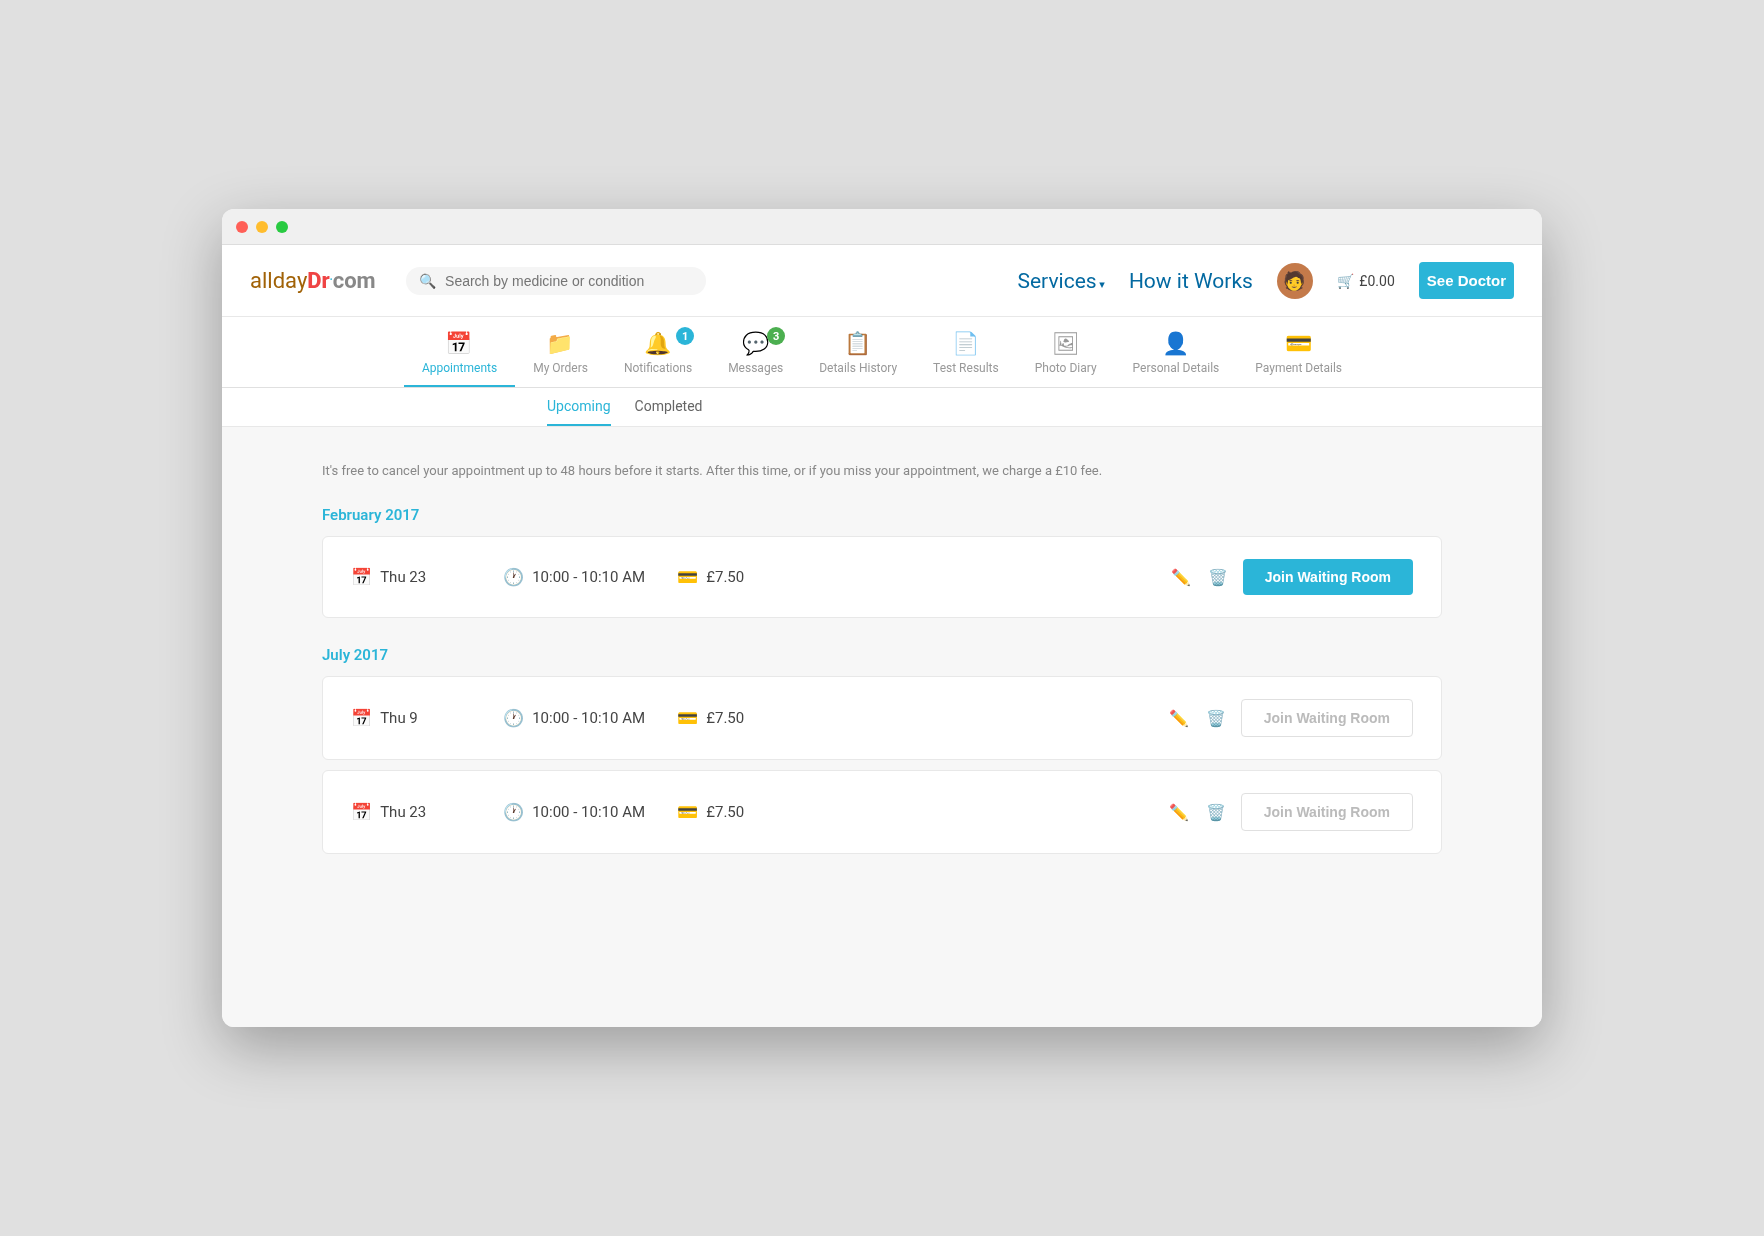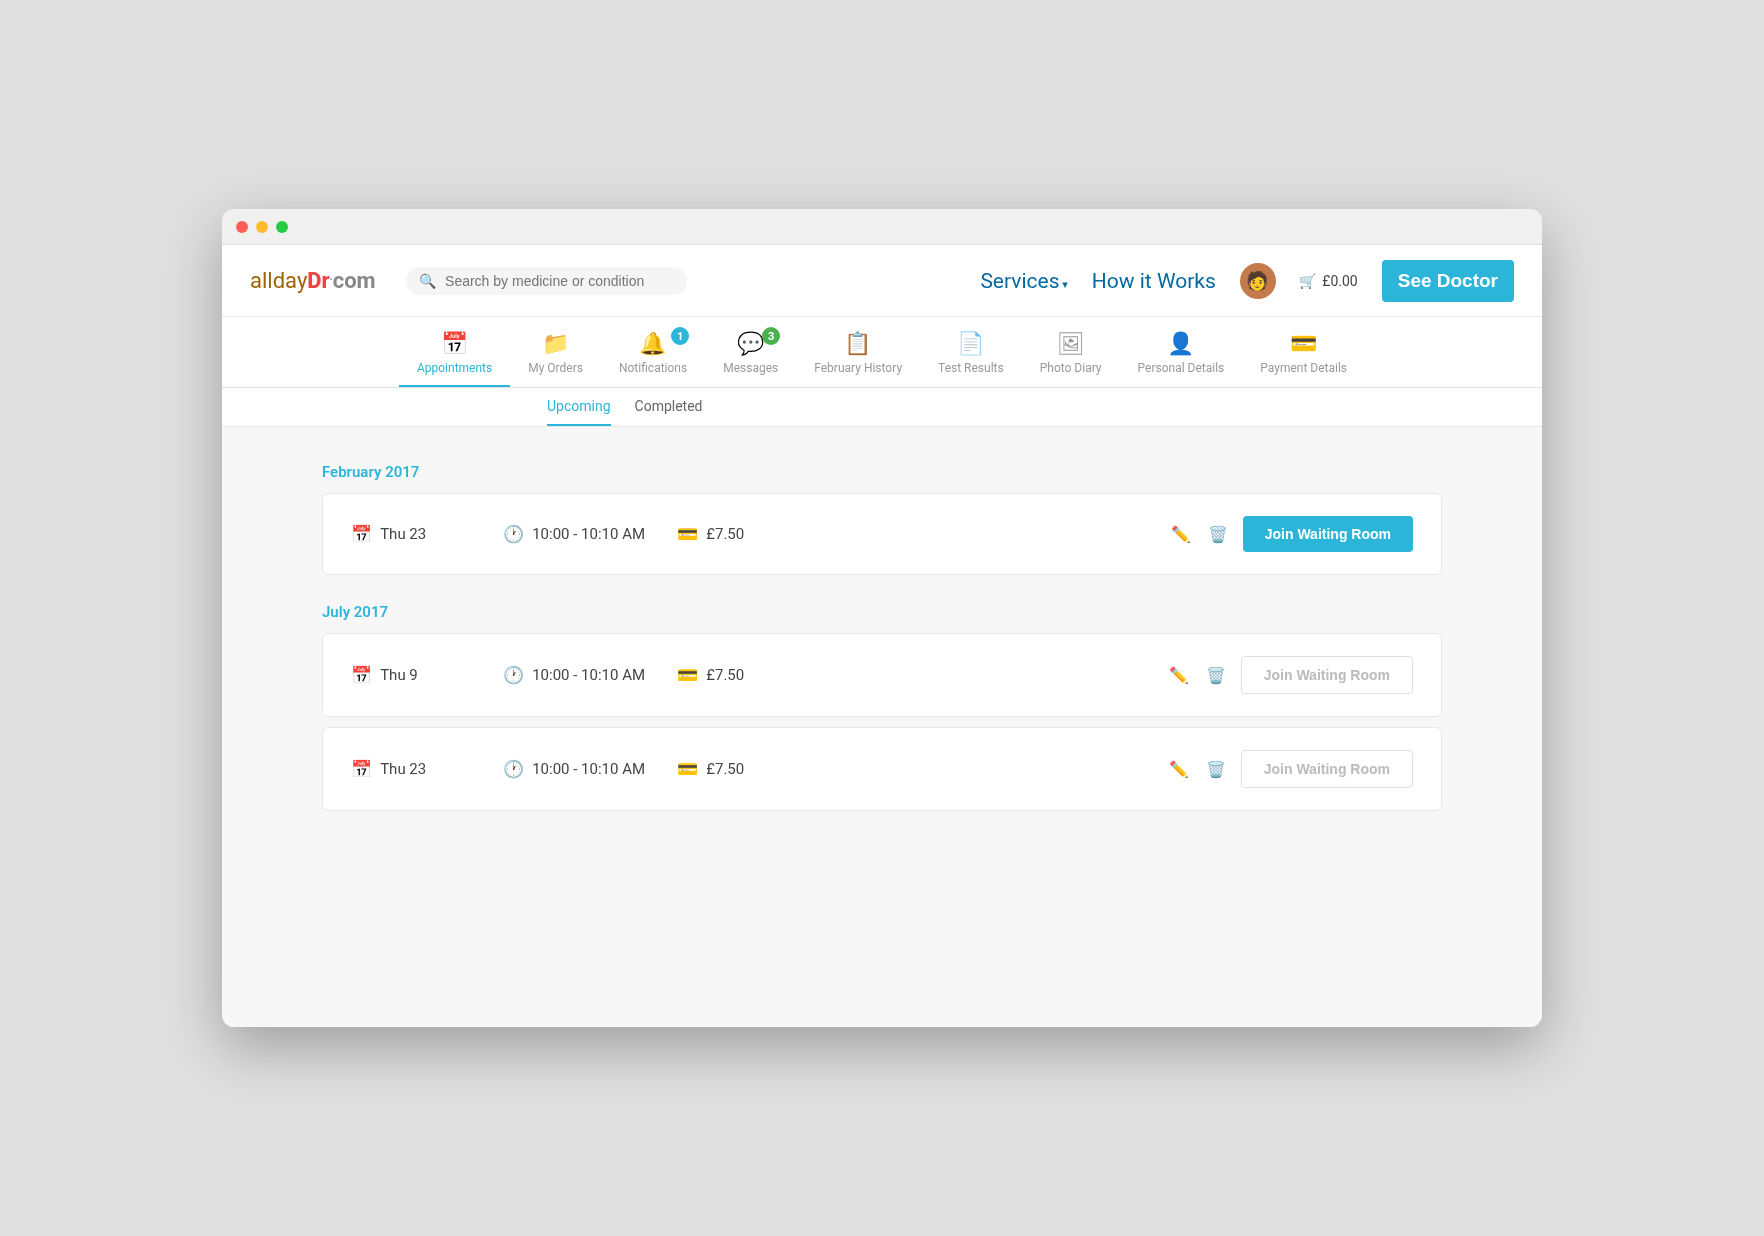--- a/index.html
+++ b/index.html
@@ -105,22 +105,22 @@
       gap: 5px;
       font-size: 14px;
       color: #444;
       cursor: pointer;
     }
     .btn-see-doctor {
       background: #2bb5d8;
       color: #fff;
       border: none;
       border-radius: 4px;
-      padding: 10px 16px;
-      font-size: 19px;
+      padding: 10px 8px;
+      font-size: 15px;
       font-weight: 600;
       cursor: pointer;
       white-space: nowrap;
     }
 
     
     .tabs-bar {
       background: #fff;
       border-bottom: 1px solid #e0e0e0;
       display: flex;
@@ -319,21 +319,21 @@
     <span class="tab-label">Notifications</span>
     <span class="tab-badge ">1</span>
   </div>
       <div class="tab-item">
     <span class="tab-icon">💬</span>
     <span class="tab-label">Messages</span>
     <span class="tab-badge green">3</span>
   </div>
       <div class="tab-item">
     <span class="tab-icon">📋</span>
-    <span class="tab-label">February History</span>
+    <span class="tab-label">Details History</span>
 
   </div>
       <div class="tab-item">
     <span class="tab-icon">📄</span>
     <span class="tab-label">Test Results</span>
 
   </div>
       <div class="tab-item">
     <span class="tab-icon">🖼</span>
     <span class="tab-label">Photo Diary</span>
@@ -350,20 +350,21 @@
 
   </div>
     </div>
 
   <div class="subnav" id="subnav-container">
   <span class="subnav-link active">Upcoming</span>
       <span class="subnav-link">Completed</span>
     </div>
 
   <div class="main-content" id="main-container">
+      <p class="page-subtitle">It's free to cancel your appointment up to 48 hours before it starts. After this time, or if you miss your appointment, we charge a £10 fee.</p>
       <div class="month-section">
         <div class="month-label">February 2017</div>
         <div class="appointment-card">
       <div class="appt-date">
         <span class="appt-icon">📅</span>
         <span>Thu 23</span>
       </div>
       <div class="appt-time">
         <span class="appt-icon">🕐</span>
         <span>10:00 - 10:10 AM</span>

